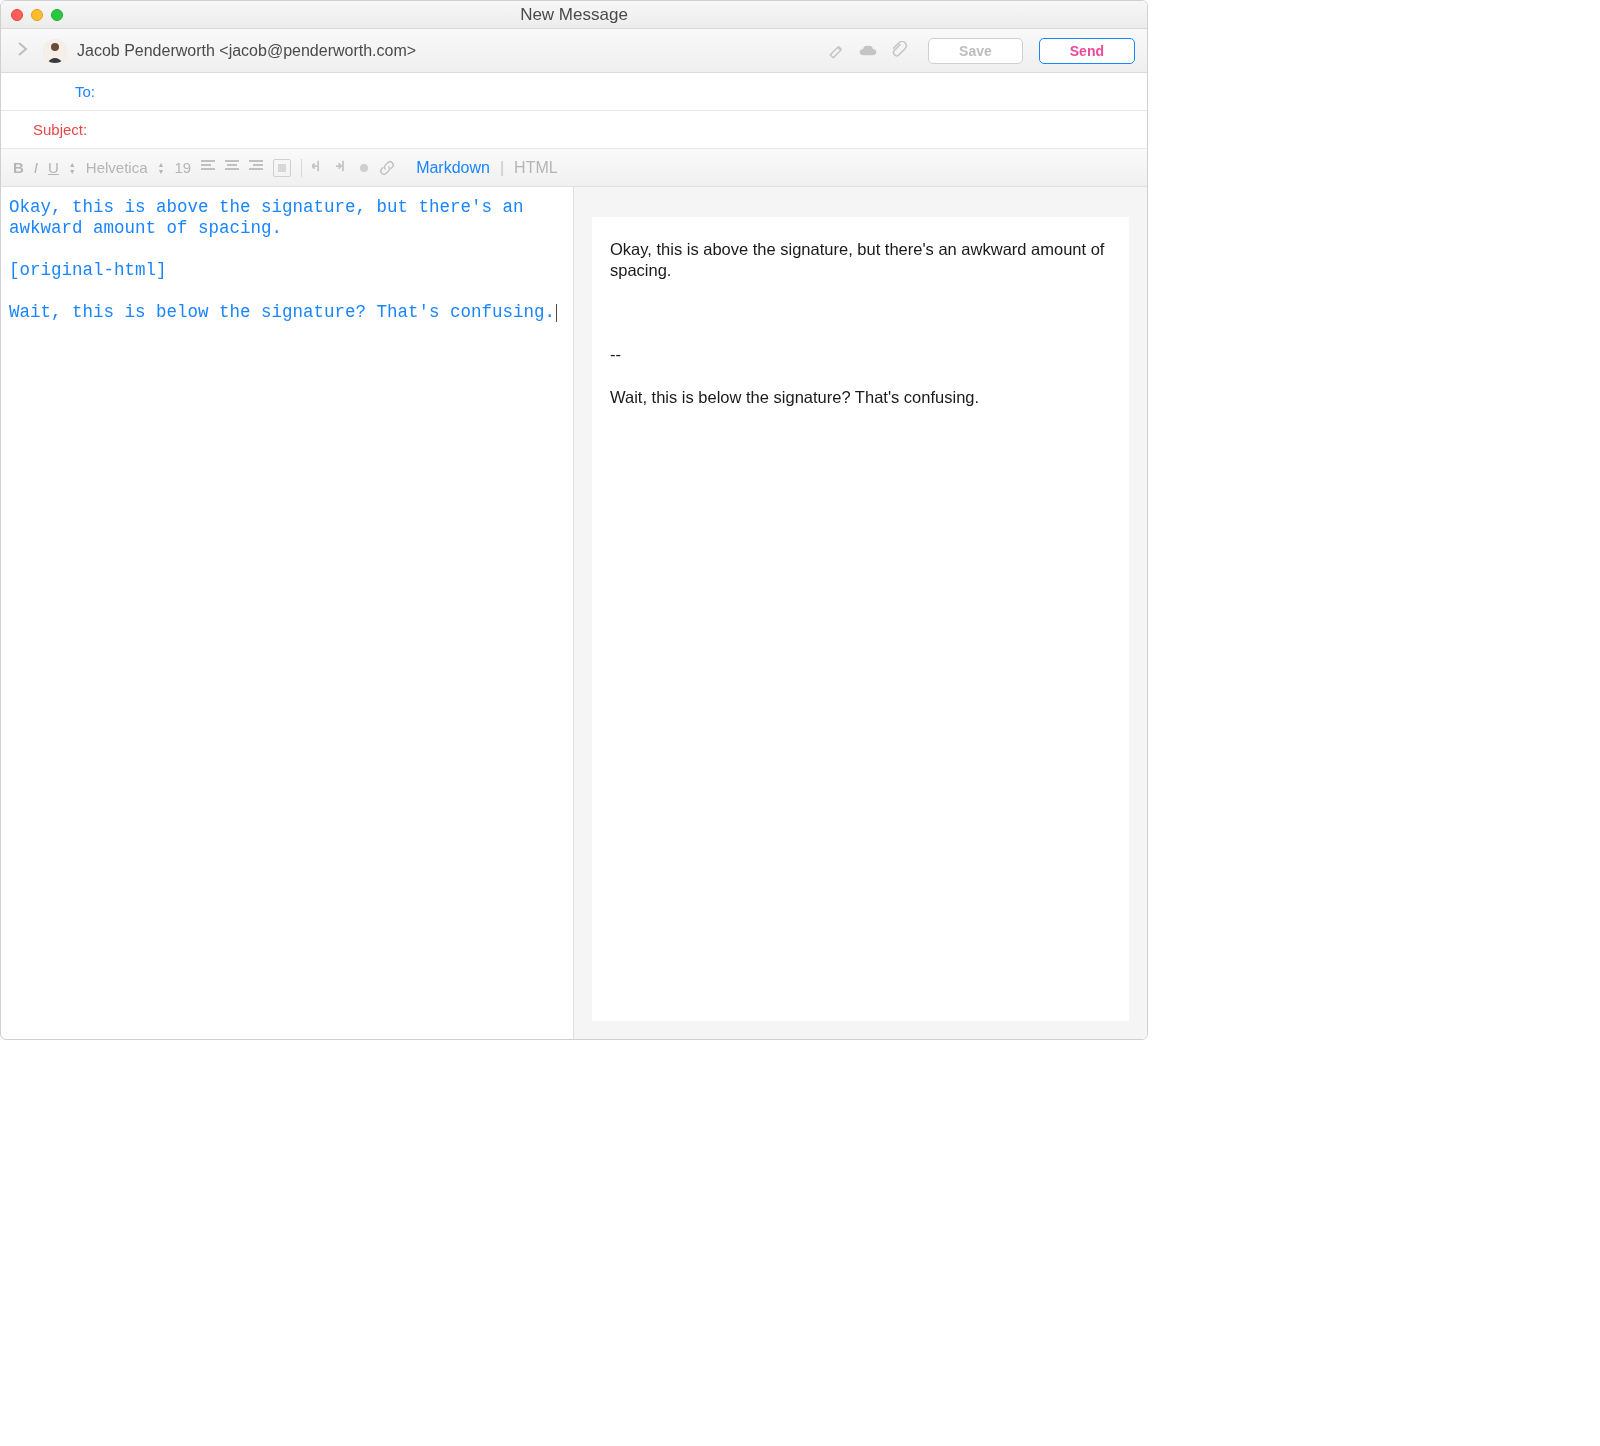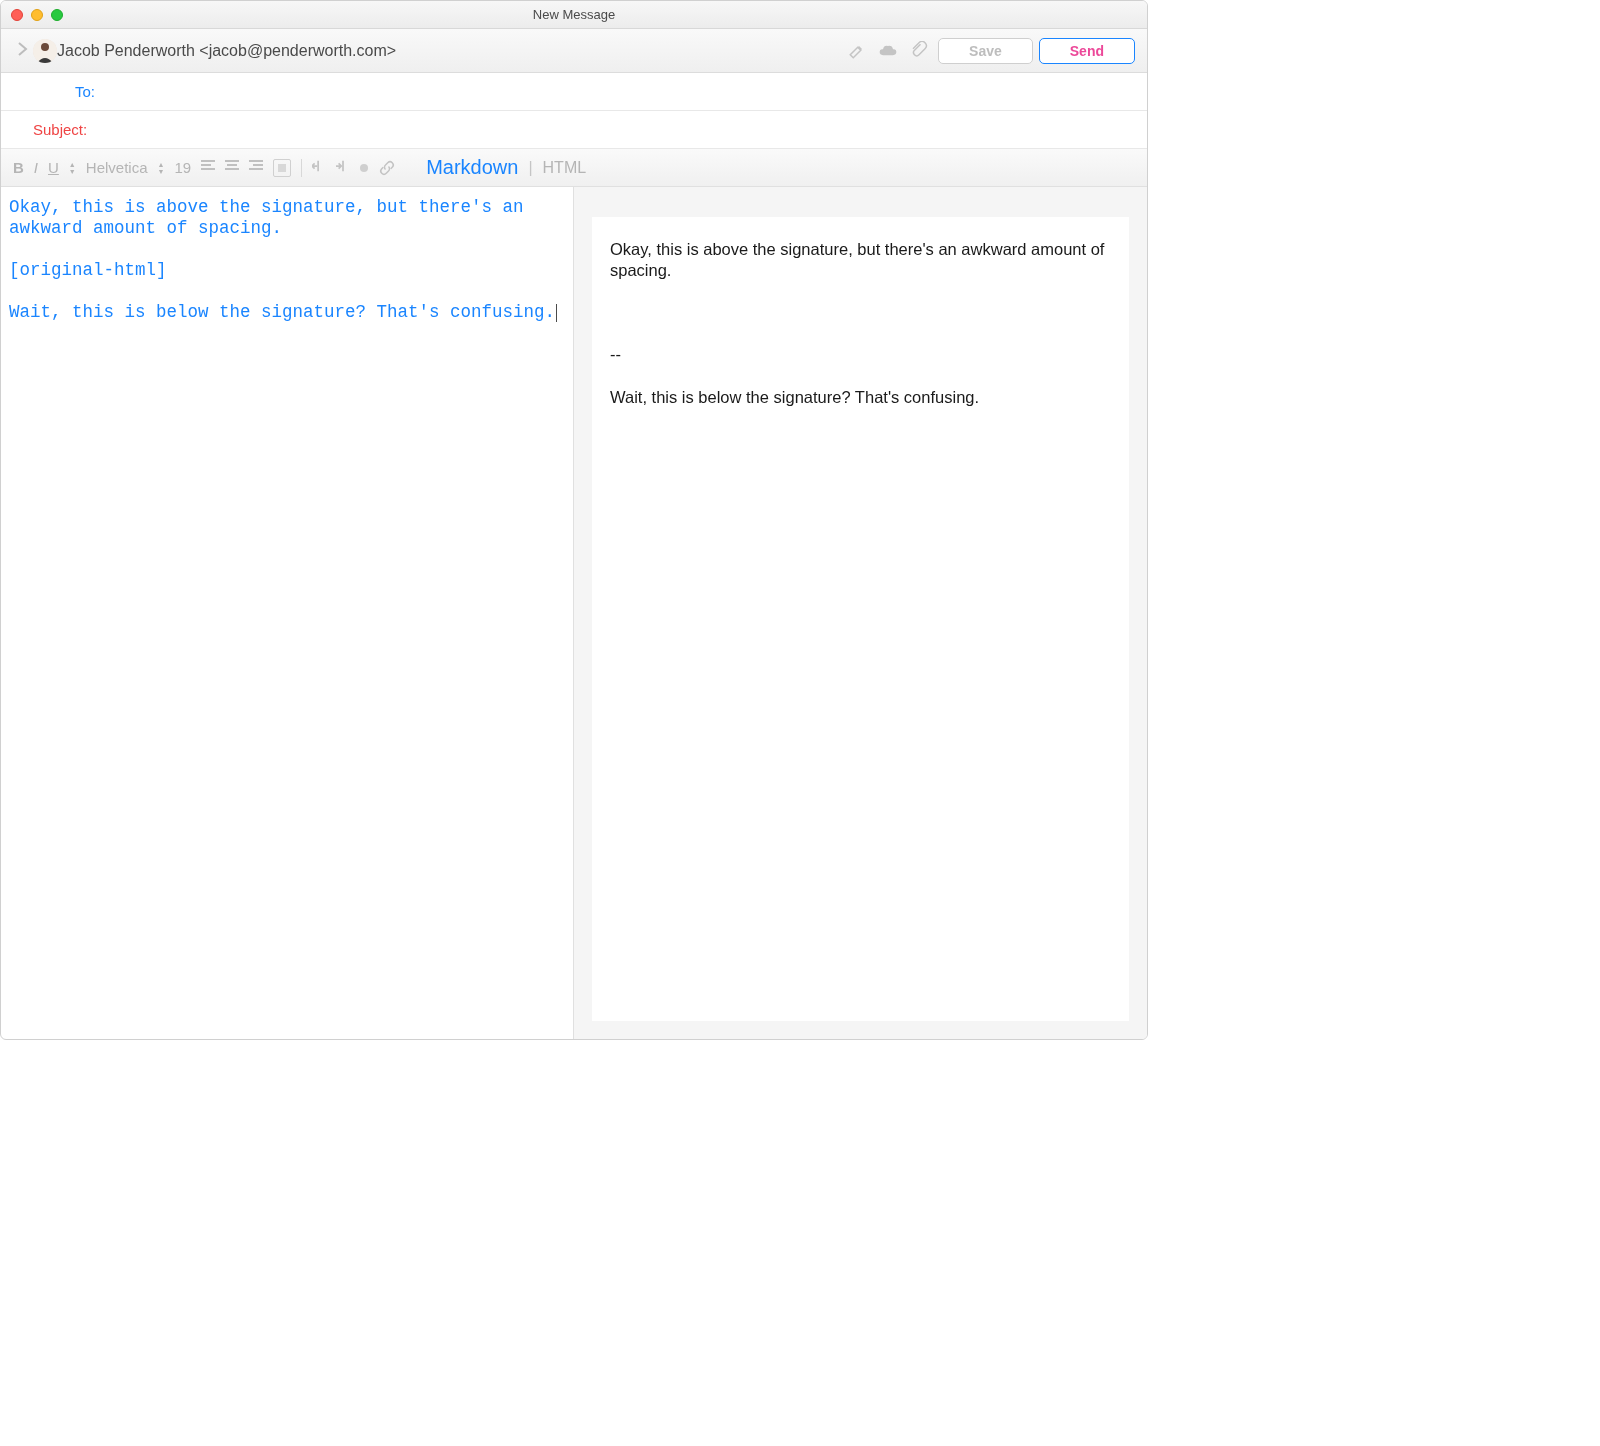--- a/index.html
+++ b/index.html
@@ -34,30 +34,31 @@
       height: 12px;
       border-radius: 50%;
     }
     .tl-close { background: #ff5f57; border: 0.5px solid #e24238; }
     .tl-min { background: #ffbd2e; border: 0.5px solid #e1a116; }
     .tl-max { background: #28c940; border: 0.5px solid #1dad2c; }
     .window-title {
       position: absolute;
       left: 50%;
       transform: translateX(-50%);
-      font-size: 13px;
+      font-size: 17px;
       color: #4a4a4a;
     }
     .header-row {
       height: 44px;
       background: linear-gradient(#f9f9f9, #efefef);
       border-bottom: 1px solid #dcdcdc;
       display: flex;
       align-items: center;
       padding: 0 12px;
+      gap: 10px;
     }
     .chevron-right {
       color: #bdbdbd;
       font-size: 18px;
       padding: 0 4px;
     }
     .avatar {
       width: 24px;
       height: 24px;
       border-radius: 50%;
@@ -153,22 +154,22 @@
       width: 1px; height: 18px;
       background: #d8d8d8;
     }
     .tb-dot {
       width: 8px; height: 8px;
       background: #cfcfcf;
       border-radius: 50%;
     }
     .tb-markdown {
       color: #1a85ff;
-      font-size: 20px;
-      margin-left: 20px;
+      font-size: 16px;
+      margin-left: 10px;
     }
     .tb-html {
       color: #b5b5b5;
       font-size: 16px;
     }
     .tb-sep { color: #c5c5c5; font-size: 16px; }
     .editor-area {
       display: flex;
       height: calc(100% - 28px - 44px - 38px - 38px - 38px);
     }

